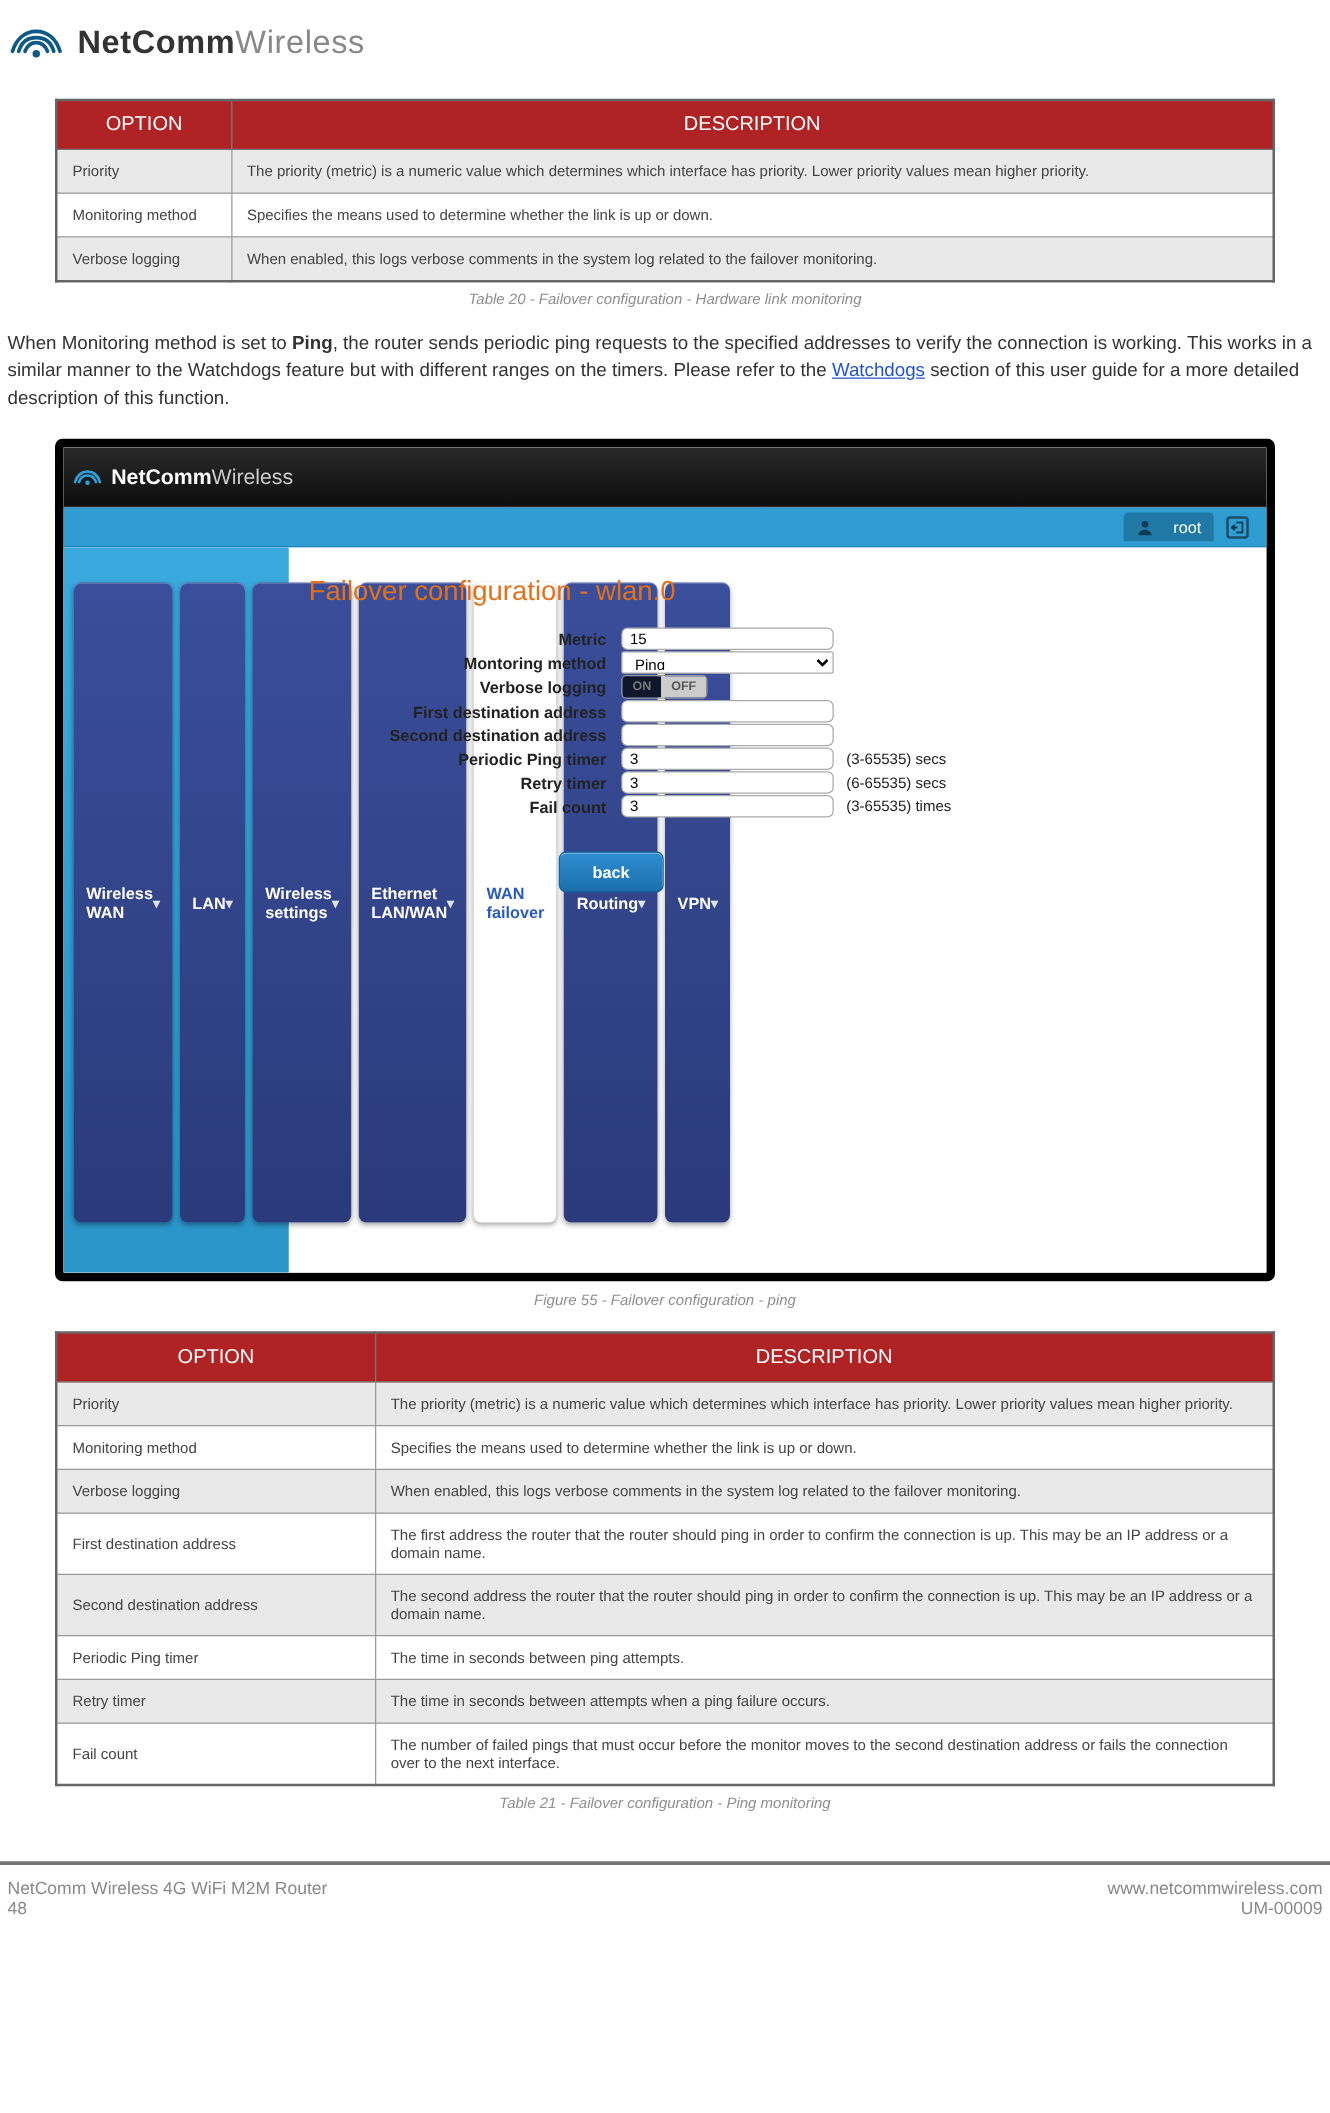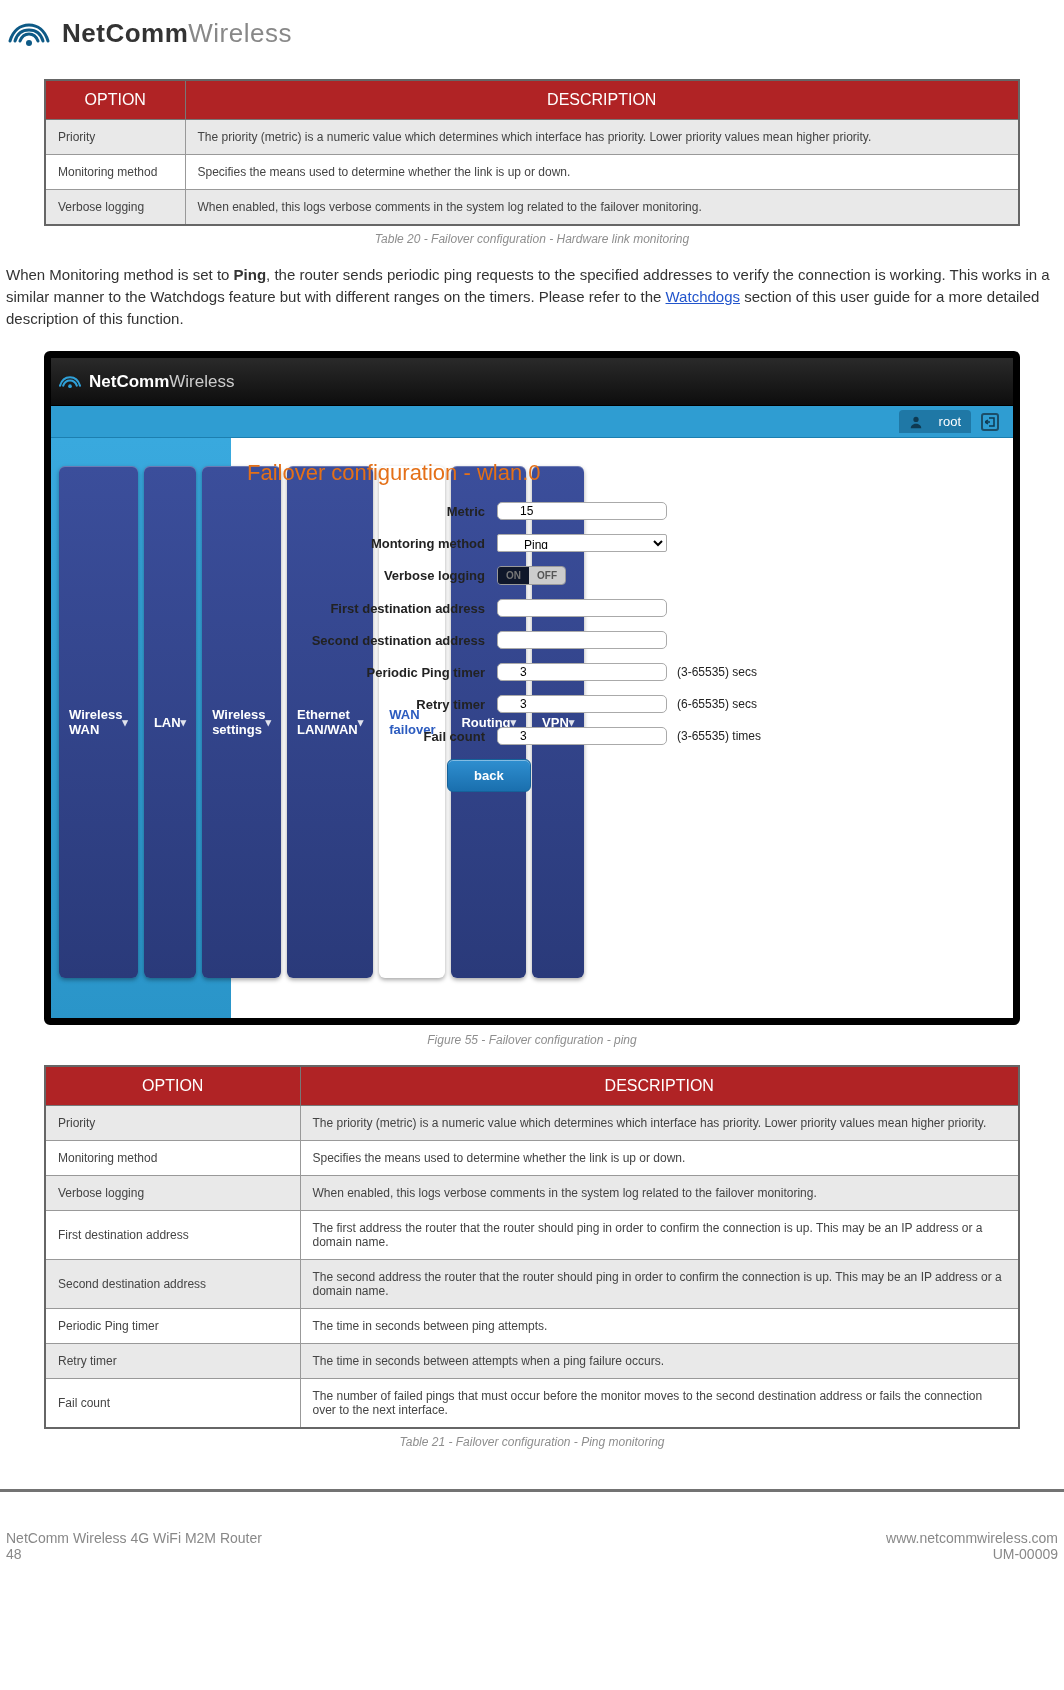--- a/index.html
+++ b/index.html
@@ -121,48 +121,48 @@
     border-radius: 6px;
     font-size: 13px; font-weight: 700; color: #fff;
     background: linear-gradient(#3b4e9b,#2a3a7a);
     box-shadow: inset 0 1px 0 rgba(255,255,255,0.25), 0 2px 4px rgba(0,0,0,0.35);
   }
   .side-item.sel { background: #fff; color: #2b5bbf; }
   .side-item .chev { font-size: 11px; opacity: .85; }
 
   .panel { flex: 1; padding: 22px 0 36px 16px; }
   .panel-title { color: #e47018; font-size: 22px; margin-bottom: 16px; font-weight: 400; }
-  .form-row { display: flex; align-items: center; margin: 14px 0; }
+  .form-row { display: flex; align-items: center; margin: 1px 0; }
   .form-row label { width: 250px; text-align: right; padding-right: 12px; font-weight: 700; font-size: 13px; color: #222; }
   .form-row .control { display: flex; align-items: center; gap: 10px; }
   .form-row input[type=text], .form-row select {
-    height: 18px; border: 1px solid #aaa; border-radius: 5px; padding: 2px 22px; font-size: 12px; background: #fff;
+    height: 18px; border: 1px solid #aaa; border-radius: 5px; padding: 2px 6px; font-size: 12px; background: #fff;
     width: 170px;
   }
   .form-row select { border-radius: 2px; }
   .form-row .hint { font-size: 12px; color: #222; }
   .toggle { display:inline-flex; border:1px solid #999; border-radius:4px; overflow:hidden; font-size:10px; font-weight:700; }
   .toggle span { padding: 3px 8px; background:#0f172a; color:#777; }
   .toggle span.off { background:#ccc; color:#555; }
   .back-btn {
-    display:inline-block; margin-left: 200px; 
+    display:inline-block; margin-left: 200px; margin-top: 26px;
     background: linear-gradient(#2f8fd0,#1a6fae);
     color:#fff; font-weight:700; font-size:13px;
     padding: 8px 26px; border-radius:6px; border:1px solid #15629a;
     box-shadow: inset 0 1px 0 rgba(255,255,255,.4);
   }
 
   .footer {
     border-top: 3px solid #737373;
     margin-top: 40px;
     padding: 10px 6px 0 6px;
     display: flex; justify-content: space-between;
     font-size: 14px; color: #888; align-items: flex-end;
   }
-  .footer .right { text-align: right; margin-top: 28px; }
+  .footer .right { text-align: right; }
 </style>
 </head>
 <body>
 
 <div class="header">
   <div class="logo-icon">
     <svg viewBox="0 0 42 30">
       <path d="M2 22c3-10 10-16 19-16s16 6 19 16" stroke="#0e5a86" stroke-width="3" fill="none" stroke-linecap="round"></path>
       <path d="M7 22c2-7 7-11 14-11s12 4 14 11" stroke="#0e5a86" stroke-width="3" fill="none" stroke-linecap="round"></path>
       <path d="M12 22c1.5-4 4.5-7 9-7s7.5 3 9 7" stroke="#0e5a86" stroke-width="3" fill="none" stroke-linecap="round"></path>

